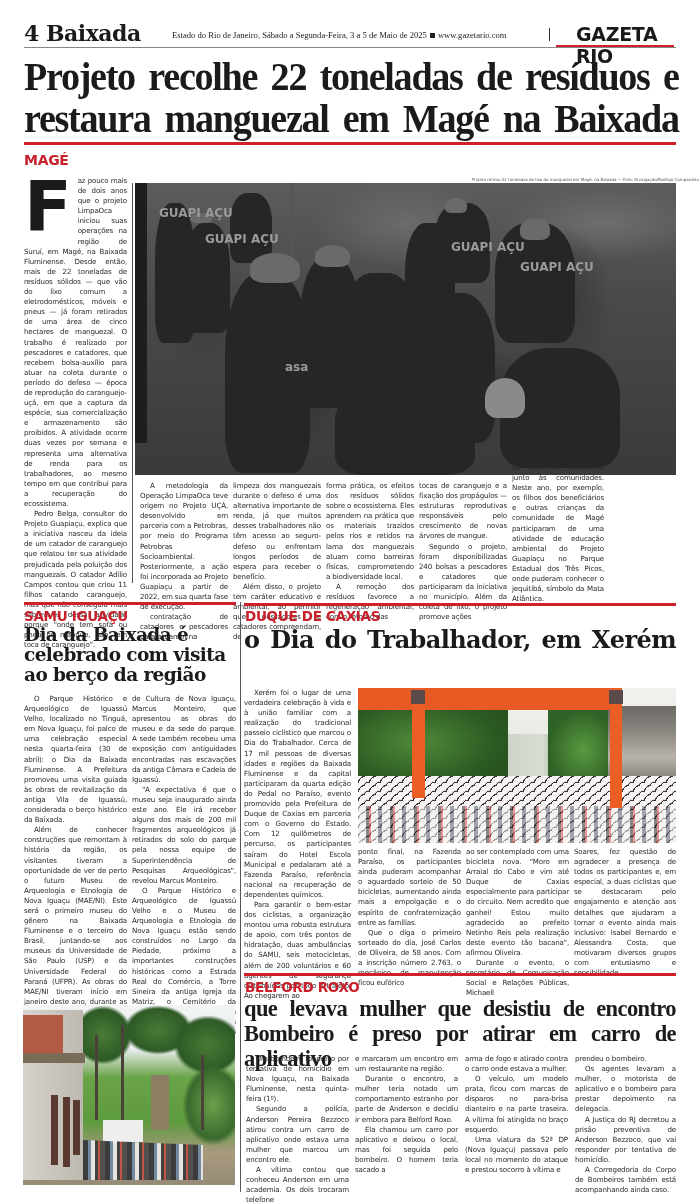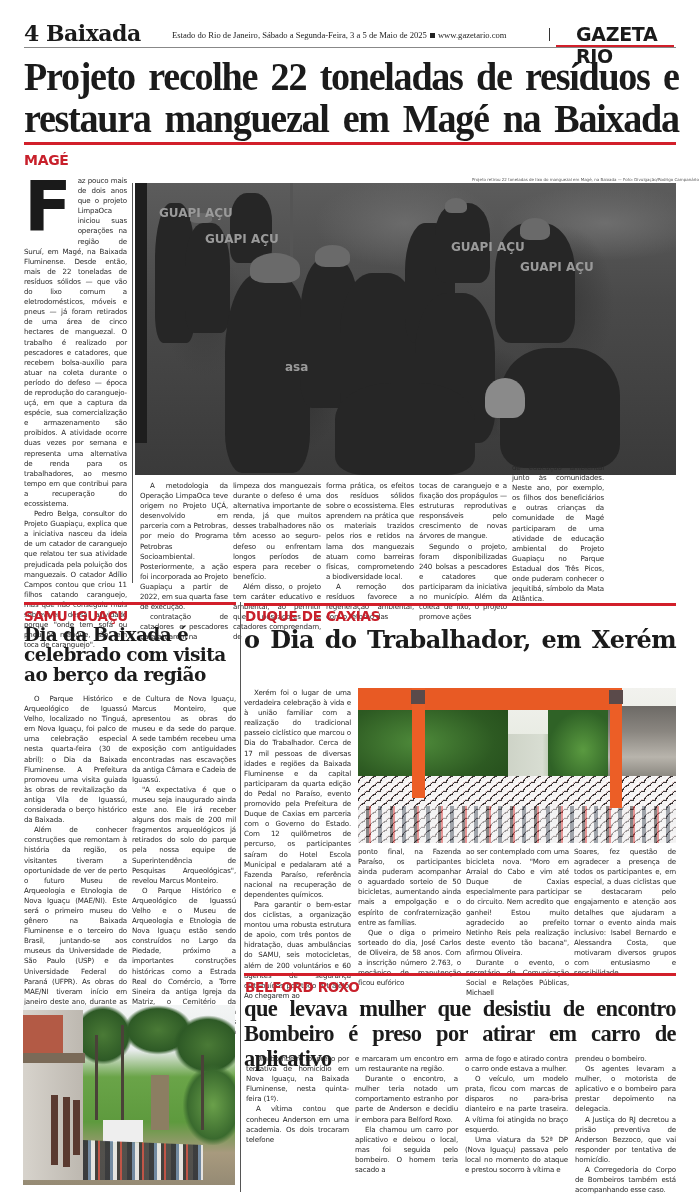--- a/index.html
+++ b/index.html
@@ -239,30 +239,31 @@
 
 <div class="abs red-rule" style="left:244px; top:973px; width:432px;"></div>
 <div class="abs section-label" style="left:245px; top:979px; font-size:13.5px;">BELFORD ROXO</div>
 <div class="abs" style="left:244px; top:996px; width:432px; font-family:'Liberation Serif', serif; font-weight:bold; font-size:22.5px; line-height:25px; color:#1b1b1b; text-align:justify; text-align-last:justify; letter-spacing:-0.6px;">
   <div>que levava mulher que desistiu de encontro</div>
   <div>Bombeiro é preso por atirar em carro de aplicativo</div>
 </div>
 
 <div class="abs col" style="left:246px; top:1054px; width:103px;">
   <p>Um bombeiro foi preso por tentativa de homicídio em Nova Iguaçu, na Baixada Fluminense, nesta quinta-feira (1º).</p>
+  <p>Segundo a polícia, Anderson Pereira Bezzoco atirou contra um carro de aplicativo onde estava uma mulher que marcou um encontro ele.</p>
   <p>A vítima contou que conheceu Anderson em uma academia. Os dois trocaram telefone</p>
 </div>
 <div class="abs col" style="left:355px; top:1054px; width:103px;">
   <p class="noind">e marcaram um encontro em um restaurante na região.</p>
   <p>Durante o encontro, a mulher teria notado um comportamento estranho por parte de Anderson e decidiu ir embora para Belford Roxo.</p>
   <p>Ela chamou um carro por aplicativo e deixou o local, mas foi seguida pelo bombeiro. O homem teria sacado a</p>
 </div>
 <div class="abs col" style="left:465px; top:1054px; width:103px;">
   <p class="noind">arma de fogo e atirado contra o carro onde estava a mulher.</p>
   <p>O veículo, um modelo prata, ficou com marcas de disparos no para-brisa dianteiro e na parte traseira. A vítima foi atingida no braço esquerdo.</p>
   <p>Uma viatura da 52ª DP (Nova Iguaçu) passava pelo local no momento do ataque e prestou socorro à vítima e</p>
 </div>
 <div class="abs col" style="left:575px; top:1054px; width:101px;">
   <p class="noind">prendeu o bombeiro.</p>
   <p>Os agentes levaram a mulher, o motorista de aplicativo e o bombeiro para prestar depoimento na delegacia.</p>
   <p>A Justiça do RJ decretou a prisão preventiva de Anderson Bezzoco, que vai responder por tentativa de homicídio.</p>
-  <p>A Corregedoria do Corpo de Bombeiros também está acompanhando esse caso.</p>
+  <p>A Corregedoria do Corpo de Bombeiros também está acompanhando ainda caso.</p>
 </div>
 
 </body></html>

